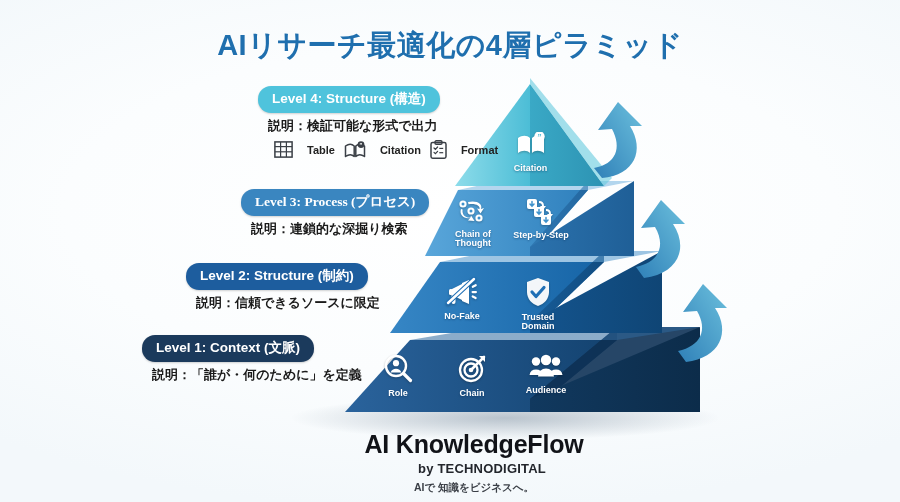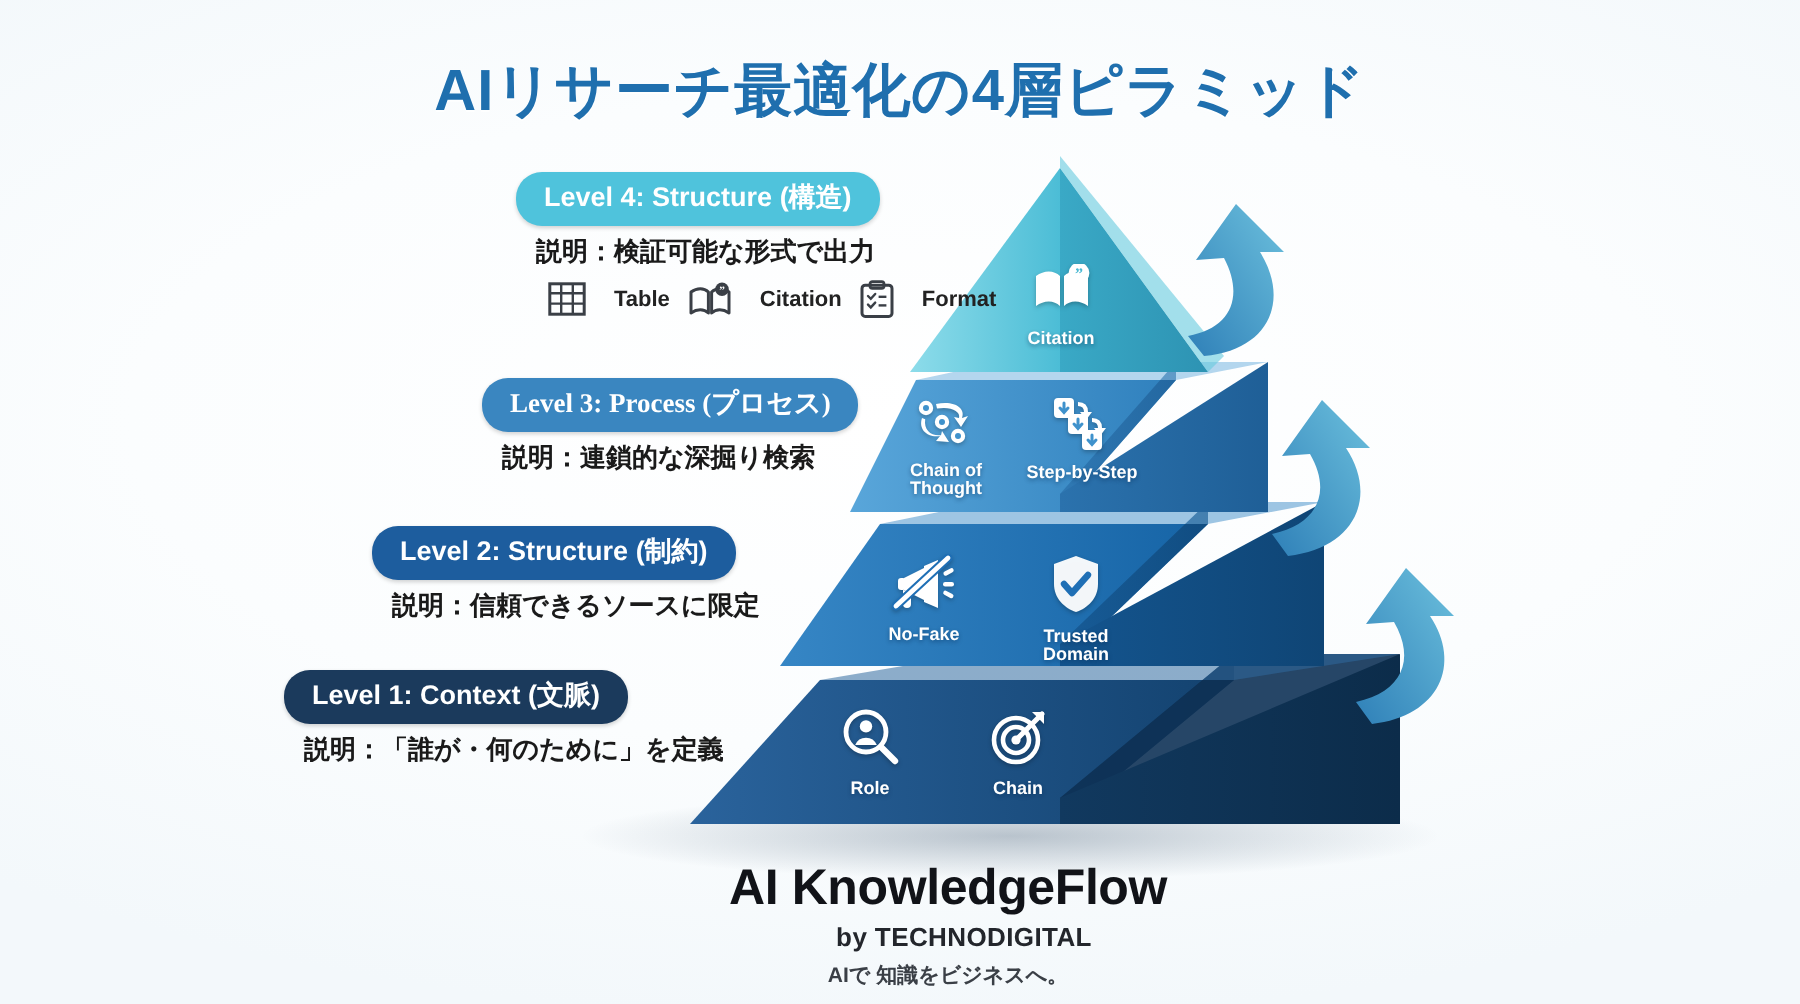--- a/index.html
+++ b/index.html
@@ -313,20 +313,35 @@
         <svg width="29" height="29" viewBox="0 0 29 29">
           <circle cx="13" cy="16" r="11" fill="none" stroke="#fff" stroke-width="2.3"></circle>
           <circle cx="13" cy="16" r="6.5" fill="none" stroke="#fff" stroke-width="2.3"></circle>
           <circle cx="13" cy="16" r="2.3" fill="#fff"></circle>
           <path d="M13 16 L26 3" stroke="#fff" stroke-width="2.6" stroke-linecap="round"></path>
           <path d="M21 2 L27 2 L27 8 L24.3 5.3 Z" fill="#fff"></path>
         </svg>
       </span>
       <span class="lbl">Chain</span>
     </div>
+    <div class="ticon">
+      <span class="glyph">
+        <svg width="34" height="26" viewBox="0 0 34 26">
+          <g fill="#fff">
+            <circle cx="7" cy="7.5" r="4.2"></circle>
+            <path d="M0.5 21 a6.6 6.6 0 0 1 13 0 Z"></path>
+            <circle cx="27" cy="7.5" r="4.2"></circle>
+            <path d="M20.5 21 a6.6 6.6 0 0 1 13 0 Z"></path>
+            <circle cx="17" cy="6" r="5.2"></circle>
+            <path d="M9 22.5 a8 8 0 0 1 16 0 Z"></path>
+          </g>
+        </svg>
+      </span>
+      <span class="lbl">Audience</span>
+    </div>
   </div>
 
   <div class="callout c4">
     <div class="badge" style="background:#4fc3dc;">
       <span>Level 4: Structure</span>
       <span class="jp">(構造)</span>
     </div>
     <div class="desc">説明：検証可能な形式で出力</div>
     <div class="icon-row">
       <div class="mini">

